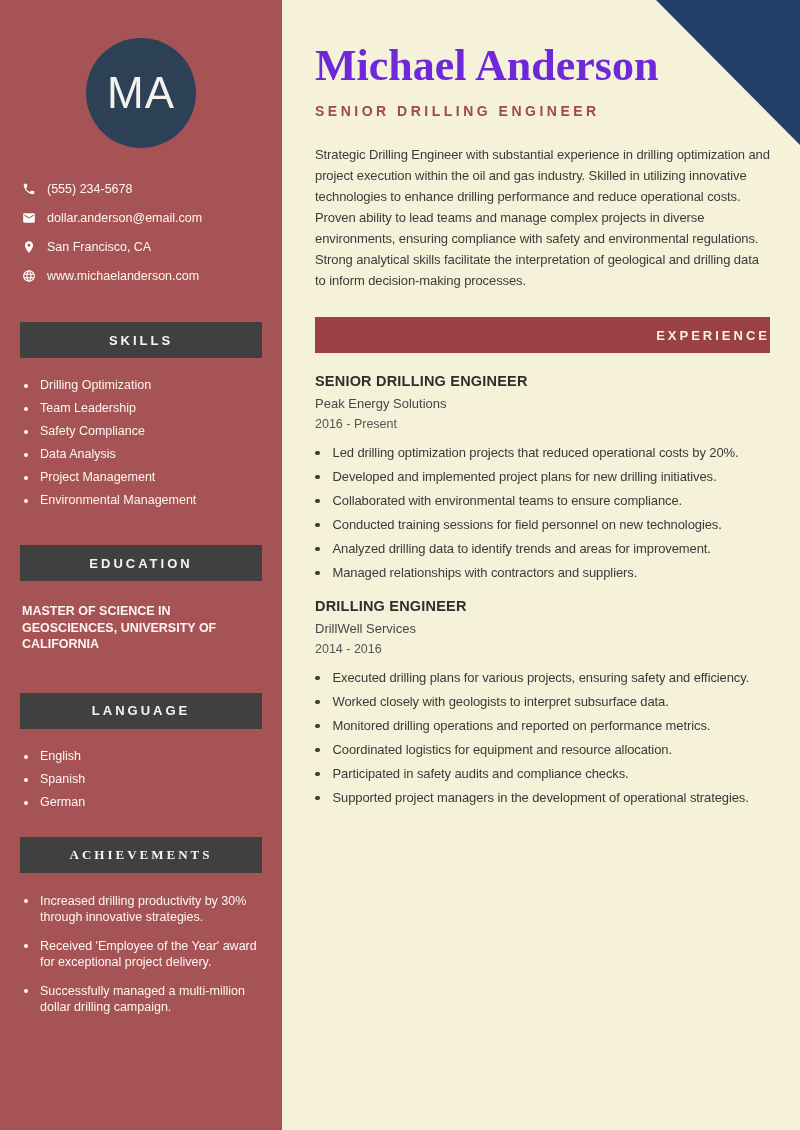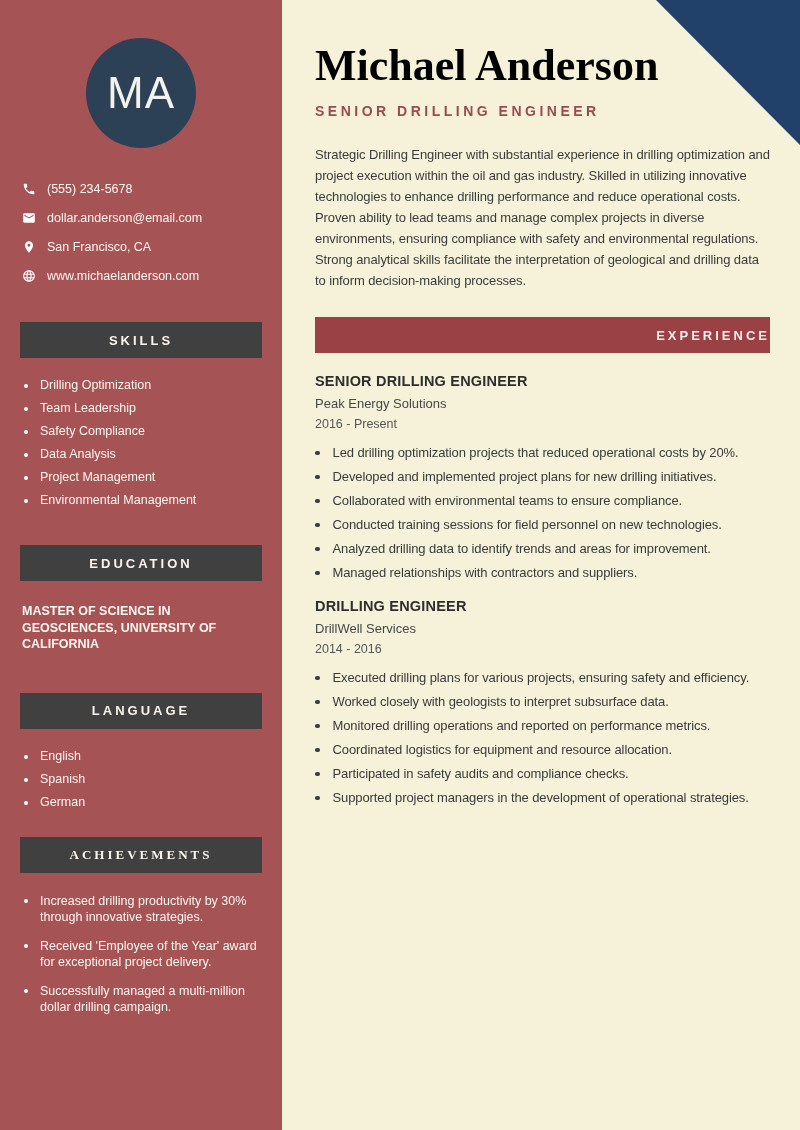--- a/index.html
+++ b/index.html
@@ -105,21 +105,21 @@
     width: 146px;
     height: 147px;
     background: #21406a;
     clip-path: polygon(0 0, 100% 0, 100% 100%);
   }
   .name {
     font-family: "Liberation Serif", serif;
     font-weight: bold;
     font-size: 44px;
     line-height: 1;
-    color: #000000;
+    color: #6d28d9;
   }
   .headline {
     margin-top: 15px;
     font-size: 14px;
     font-weight: bold;
     letter-spacing: 3.5px;
     color: #9c4a50;
   }
   .summary {
     margin-top: 25px;

